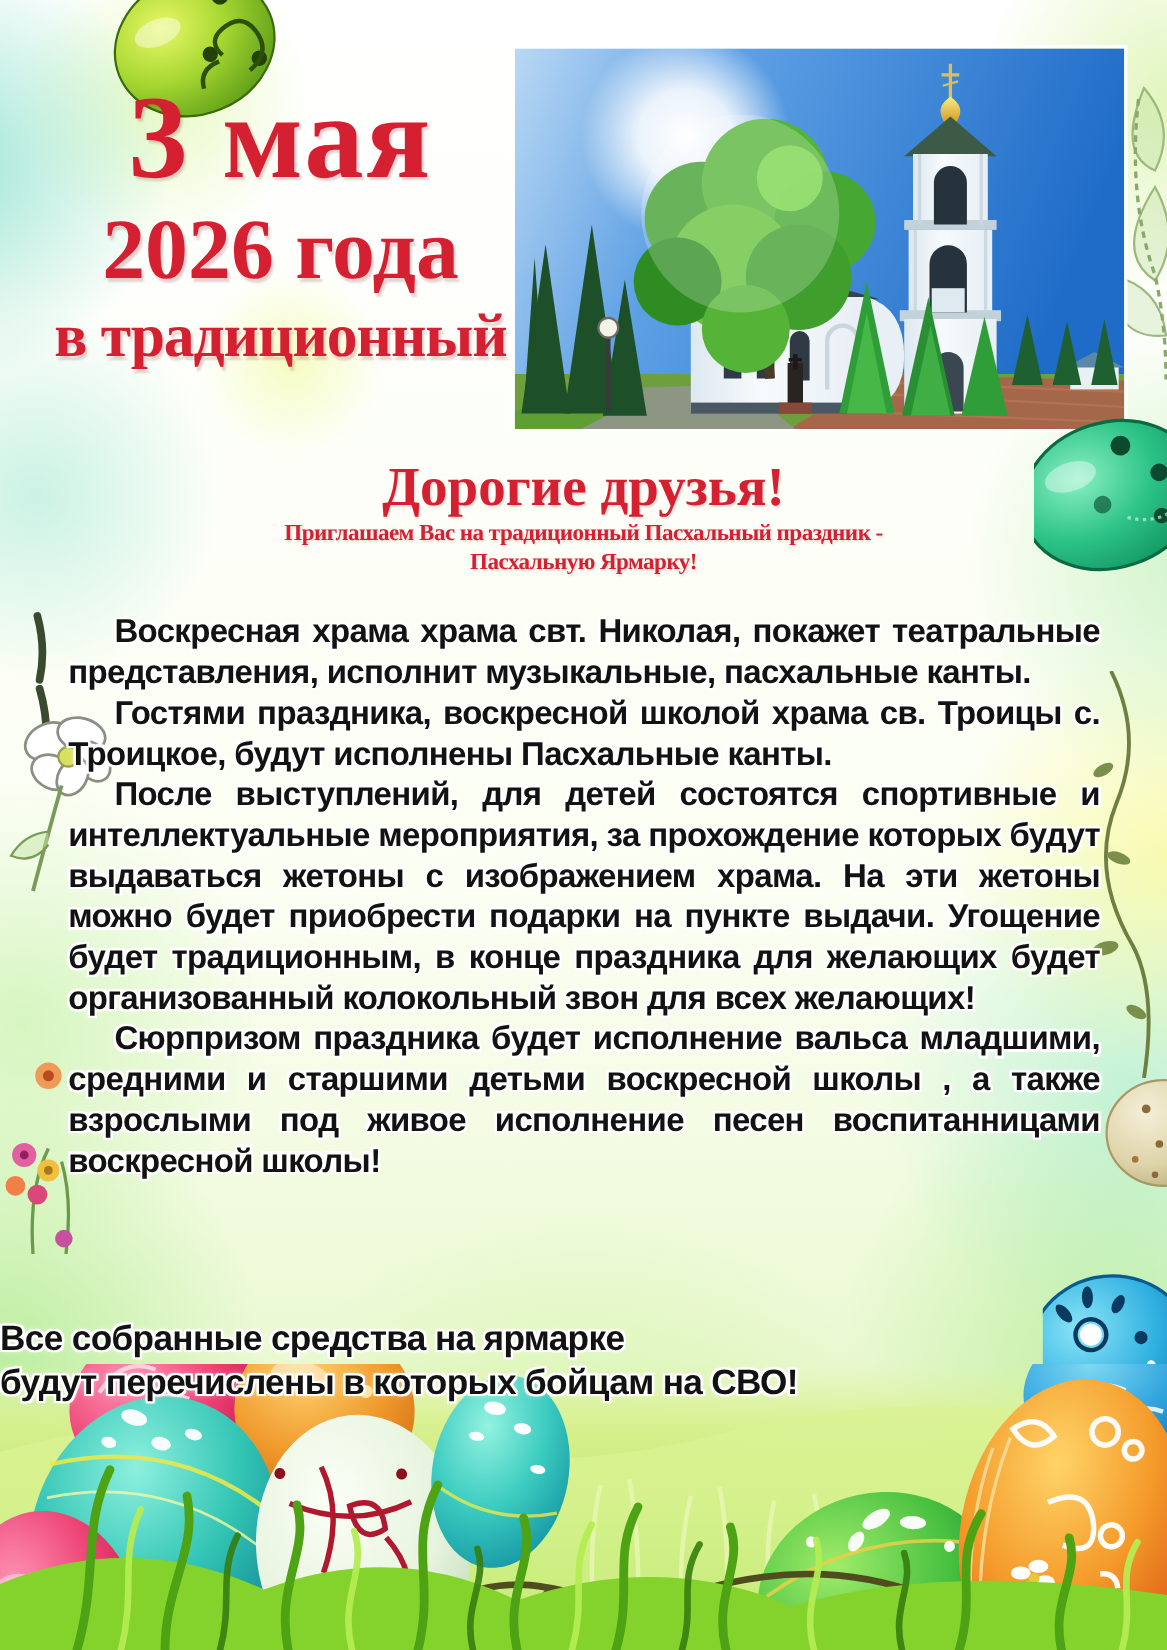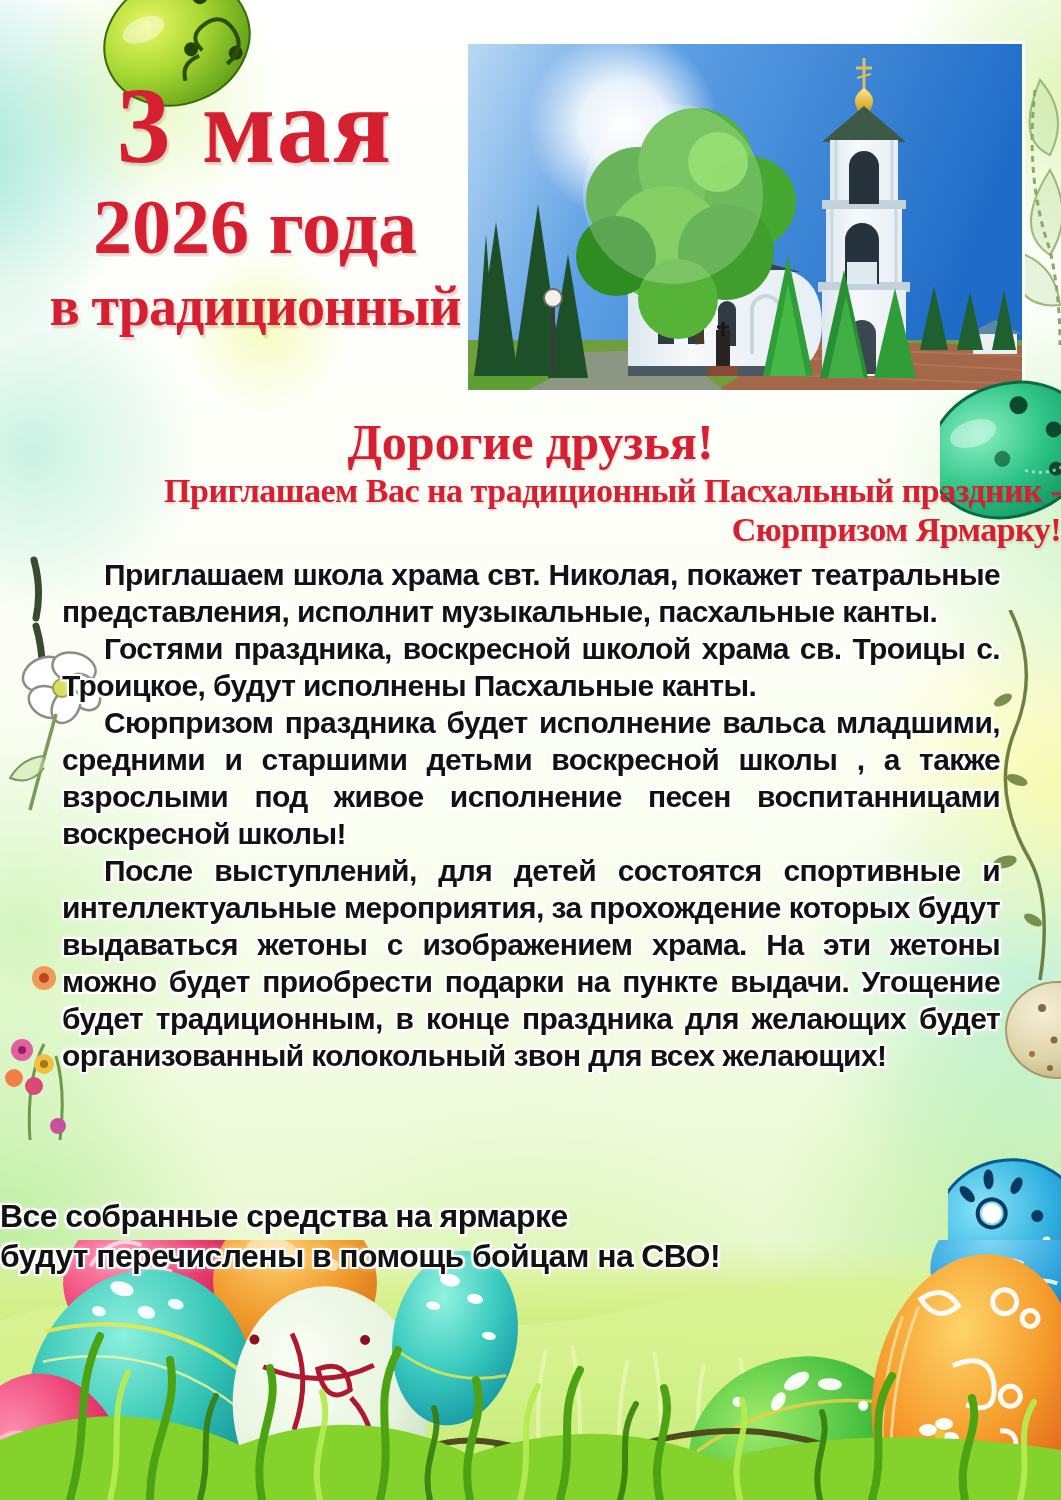--- a/index.html
+++ b/index.html
@@ -42,21 +42,21 @@
     box-shadow:0 0 0 3px rgba(255,255,255,.9);
   }
   .photo svg{display:block;width:100%;height:100%;}
   
   .greeting{
     position:absolute;left:0;top:416px;width:100%;z-index:5;text-align:center;
     color:#d42031;font-family:"Liberation Serif",serif;font-weight:bold;
     text-shadow:1px 2px 2px rgba(130,10,20,.15);
   }
   .greeting-title{font-size:50px;line-height:1.05;}
-  .greeting-sub{font-size:34px;line-height:1.05;margin-top:4px;letter-spacing:-0.5px;text-align:right;}
+  .greeting-sub{font-size:21px;line-height:1.05;margin-top:4px;letter-spacing:-0.5px;}
   
   .body-text{
     position:absolute;left:62px;top:556px;width:938px;z-index:5;
     color:#121212;font-weight:700;font-size:30px;line-height:37px;
     letter-spacing:-0.6px;text-align:justify;
     text-shadow:-2px -2px 0 #fff,2px -2px 0 #fff,-2px 2px 0 #fff,2px 2px 0 #fff,
                  0 -2px 0 #fff,0 2px 0 #fff,-2px 0 0 #fff,2px 0 0 #fff,0 0 7px rgba(255,255,255,.95);
   }
   .body-text p{margin:0;text-indent:42px;}
   
@@ -361,33 +361,33 @@
 
   <div class="date-block">
     <div class="date-line1">3 мая</div>
     <div class="date-line2">2026 года</div>
     <div class="date-line3">в традиционный</div>
   </div>
 
   <div class="greeting">
     <div class="greeting-title">Дорогие друзья!</div>
     <div class="greeting-sub">Приглашаем Вас на традиционный Пасхальный праздник -</div>
-    <div class="greeting-sub">Сюрпризом Ярмарку!</div>
+    <div class="greeting-sub">Пасхальную Ярмарку!</div>
   </div>
 
   <div class="body-text">
-    <p>Приглашаем школа храма свт. Николая, покажет театральные представления, исполнит музыкальные, пасхальные канты.</p>
+    <p>Воскресная храма храма свт. Николая, покажет театральные представления, исполнит музыкальные, пасхальные канты.</p>
     <p>Гостями праздника, воскресной школой храма св. Троицы с. Троицкое, будут исполнены Пасхальные канты.</p>
+    <p>После выступлений, для детей состоятся спортивные и интеллектуальные мероприятия, за прохождение которых будут выдаваться жетоны с изображением храма. На эти жетоны можно будет приобрести подарки на пункте выдачи. Угощение будет традиционным, в конце праздника для желающих будет организованный колокольный звон для всех желающих!</p>
     <p>Сюрпризом праздника будет исполнение вальса младшими, средними и старшими детьми воскресной школы , а также взрослыми под живое исполнение песен воспитанницами воскресной школы!</p>
-    <p>После выступлений, для детей состоятся спортивные и интеллектуальные мероприятия, за прохождение которых будут выдаваться жетоны с изображением храма. На эти жетоны можно будет приобрести подарки на пункте выдачи. Угощение будет традиционным, в конце праздника для желающих будет организованный колокольный звон для всех желающих!</p>
   </div>
 
   <div class="footer-note">
     <div>Все собранные средства на ярмарке</div>
-    <div>будут перечислены в помощь бойцам на СВО!</div>
+    <div>будут перечислены в которых бойцам на СВО!</div>
   </div>
 
   <div class="bottom-band">
     <svg viewBox="0 0 1061 260" preserveAspectRatio="none">
       <defs>
         <linearGradient id="meadow" x1="0" y1="0" x2="0" y2="1">
           <stop offset="0%" stop-color="rgba(226,244,160,0)"></stop>
           <stop offset="20%" stop-color="rgba(216,240,140,0.85)"></stop>
           <stop offset="48%" stop-color="#c2ea6e"></stop>
           <stop offset="78%" stop-color="#94d834"></stop>

